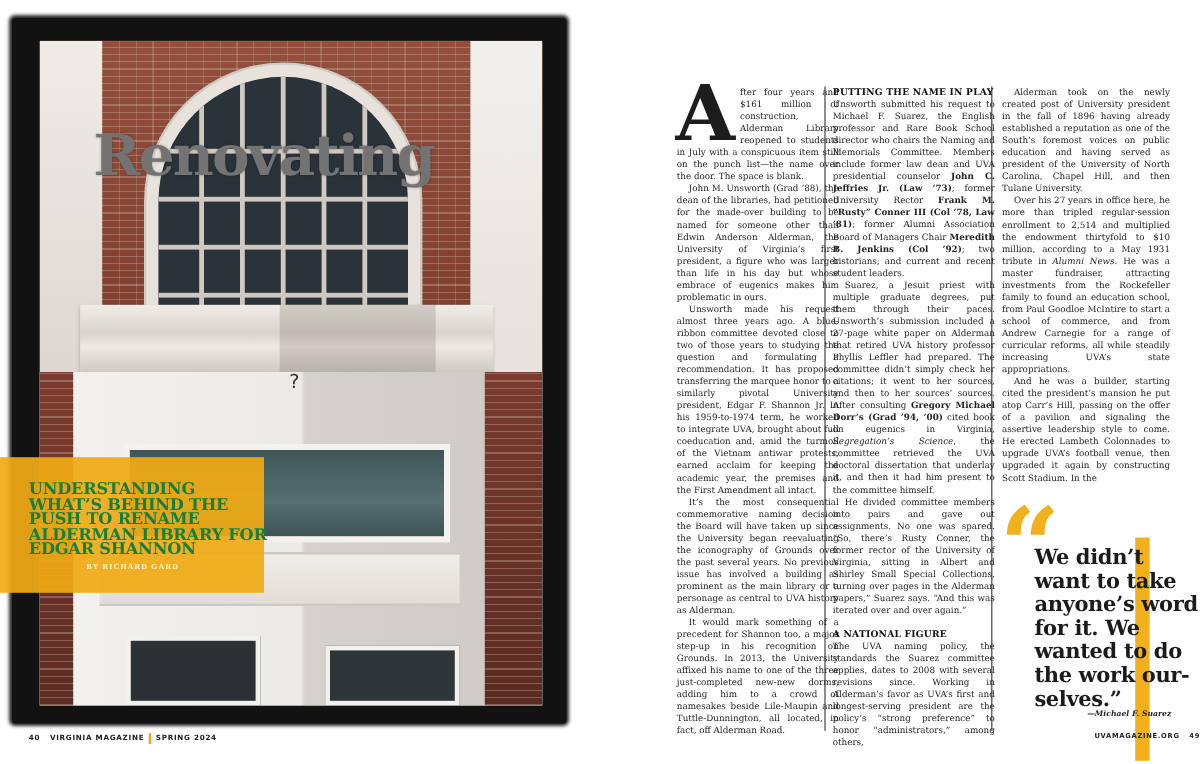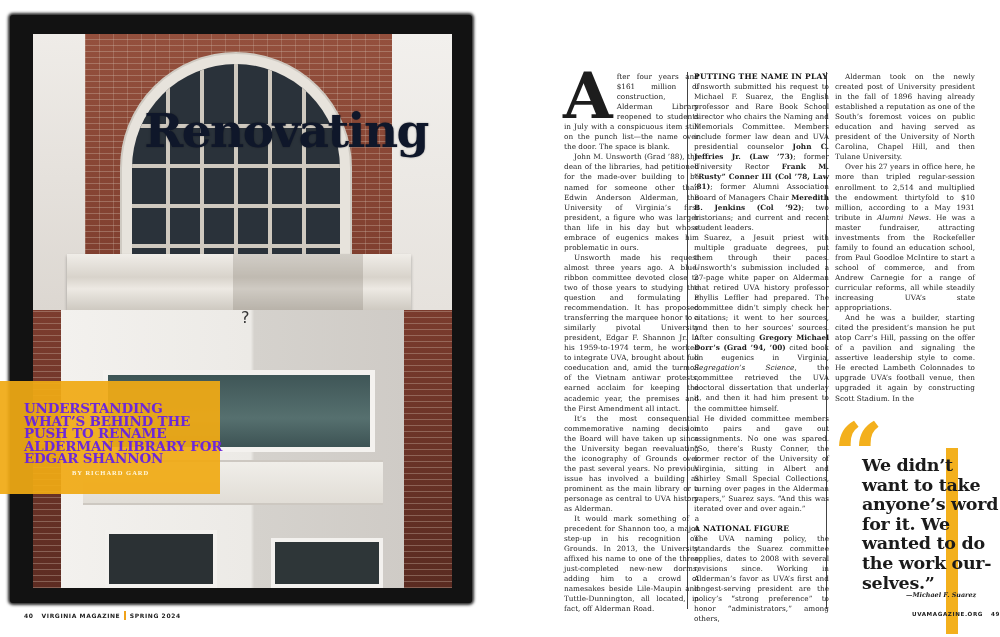--- a/index.html
+++ b/index.html
@@ -59,33 +59,33 @@
   .lp-frame { position:absolute; left:28px; top:0; width:345px; height:100%; background: linear-gradient(90deg,#f3f1ee 0%, #eceae6 55%, #d5d2cd 56%, #cfcbc6 100%); }
   .lp-question { position:absolute; left:208px; top:-2px; font-family:"DejaVu Sans", sans-serif; font-size:16px; color:#333; }
   .lp-transom { position:absolute; left:70px; top:60px; width:272px; height:82px; background: linear-gradient(180deg,#3f5657,#56706f 60%,#3d5354); border:5px solid #f4f2ef; }
   .lp-rail { position:absolute; left:50px; top:150px; width:300px; height:45px; background:linear-gradient(180deg,#f0eee9,#e1ddd6); border-top:2px solid #cdc8c1; border-bottom:2px solid #cdc8c1; }
   .lp-pane-l { position:absolute; left:72px; top:220px; width:112px; height:58px; background:#2b3134; border:4px solid #f3f1ee; }
   .lp-pane-r { position:absolute; left:238px; top:228px; width:112px; height:50px; background:#2e3638; border:4px solid #f3f1ee; }
 
   .headline {
     position: absolute; left: 78px; top: 110px; width: 350px;
     font-family: "DejaVu Serif", serif; font-weight: 900;
-    font-size: 47px; line-height: 42px; color: #0f172a; text-align: right;
+    font-size: 47px; line-height: 42px; color: #737373; text-align: left;
     letter-spacing: -1.5px;
     text-shadow: 0 0 2px rgba(0,0,0,0.35);
   }
 
   .deck-box {
     position: absolute; left: 0; top: 381px; width: 220px; height: 113px;
     background: rgba(240,170,20,0.93);
   }
   .deck {
     position: absolute; left: 24px; top: 402px; width: 200px;
     font-family: "DejaVu Serif", serif; font-weight: 900; font-size: 13.5px;
-    line-height: 12.5px; color: #6d28d9; text-transform: uppercase; letter-spacing: -0.2px;
+    line-height: 12.5px; color: #15803d; text-transform: uppercase; letter-spacing: -0.2px;
   }
   .byline {
     position: absolute; left: 24px; top: 469px;
     font-family: Liberation Serif, serif; font-weight: bold; font-size: 6.5px;
     letter-spacing: 1px; color: #fff7dd; margin-left: 48px;
   }
 
   .folio-left {
     position: absolute; left: 24px; top: 611px;
     font-family: "DejaVu Sans", sans-serif; font-weight: bold; font-size: 6px;

